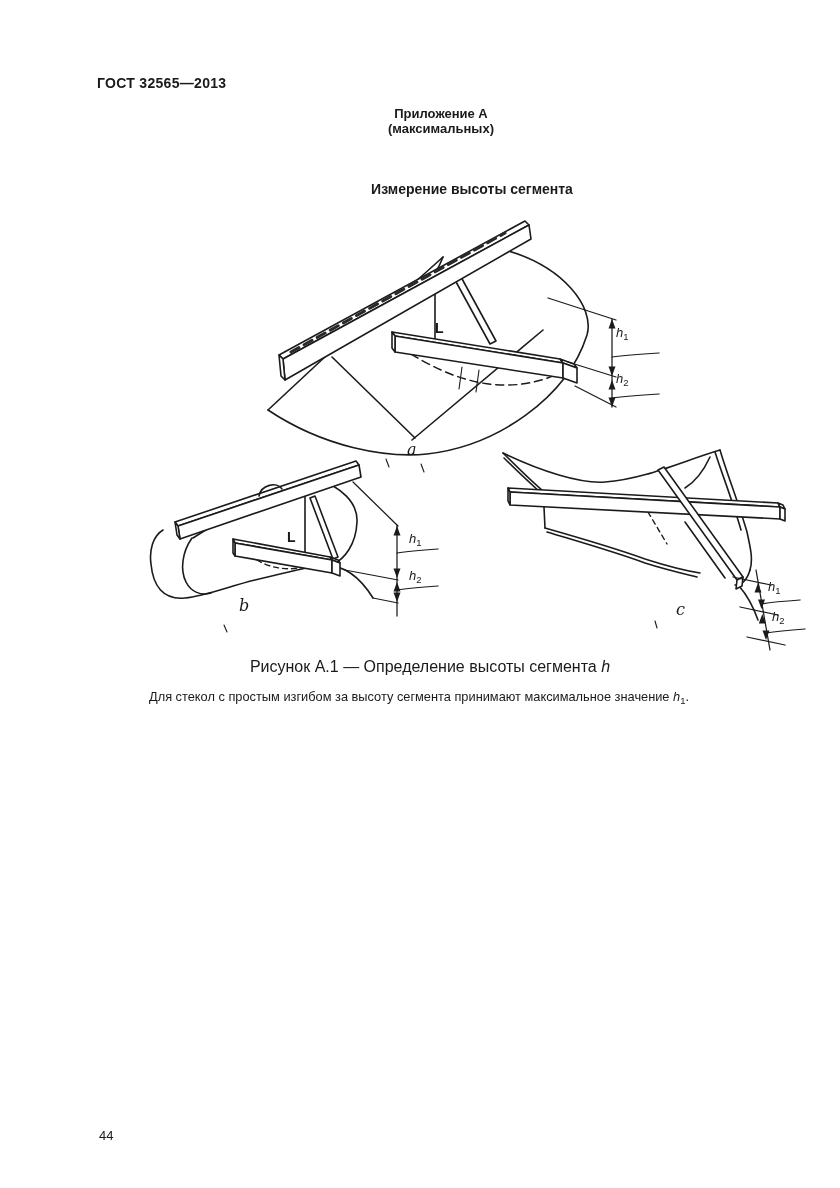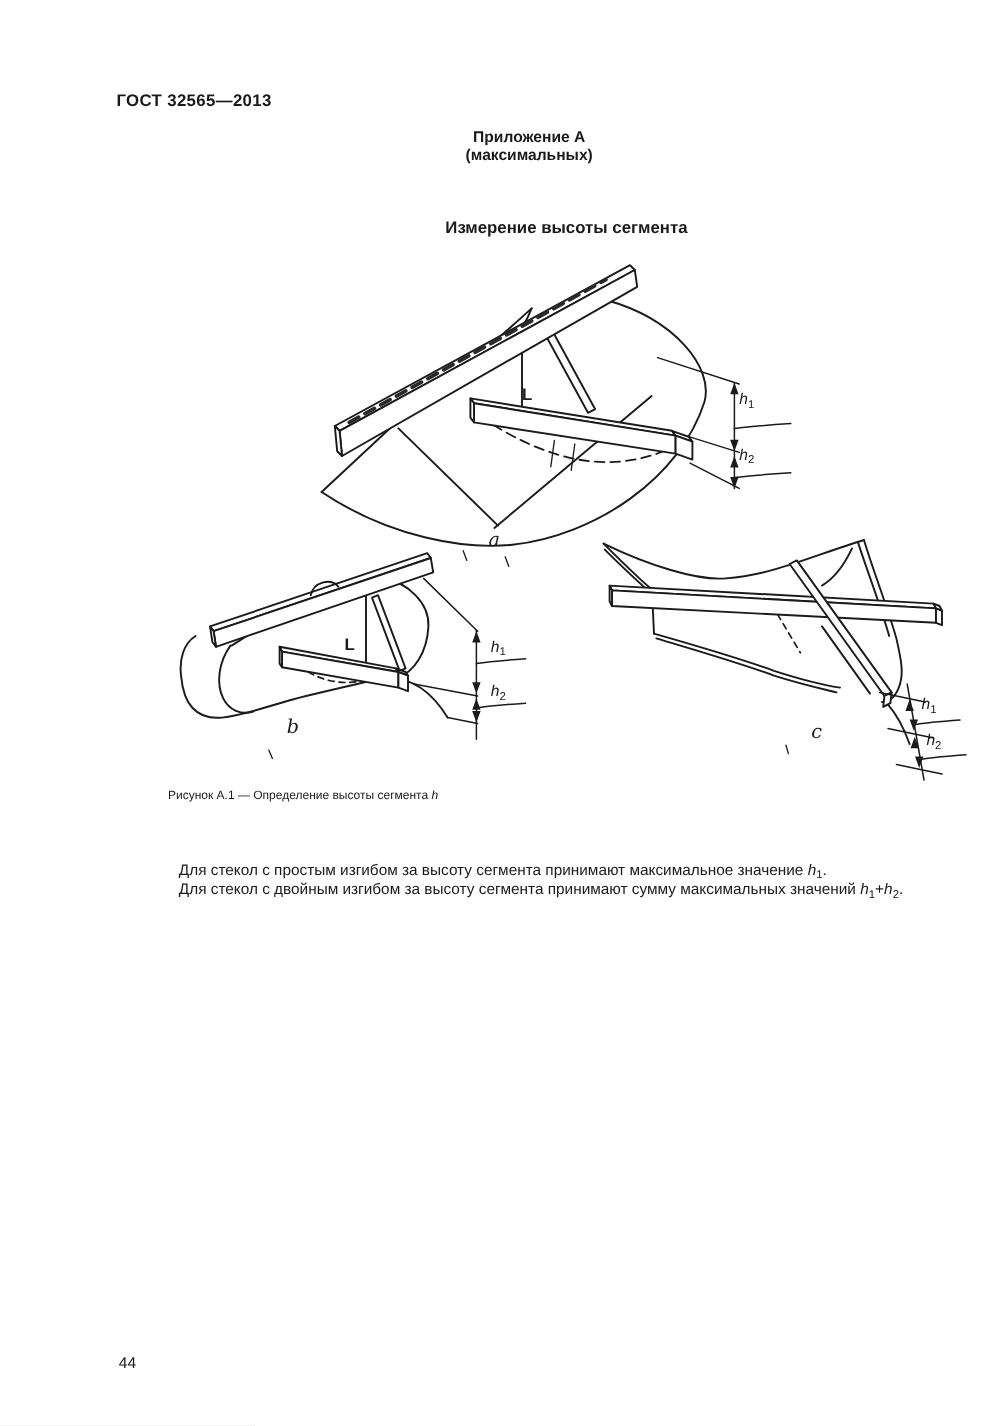--- a/index.html
+++ b/index.html
@@ -5,21 +5,21 @@
   html,body { margin:0; padding:0; background:#e8e8e8; }
   .page {
     position:relative; width:840px; height:1188px; background:#ffffff;
     font-family:"Liberation Sans", sans-serif; color:#1a1a1a; overflow:hidden;
     margin:0 auto;
   }
   .abs { position:absolute; }
   .std-code { font-weight:bold; font-size:14px; letter-spacing:.3px; white-space:nowrap; }
   .c-bold { font-weight:bold; font-size:13px; transform:translateX(-50%); white-space:nowrap; }
   .sec-title { font-weight:bold; font-size:14px; transform:translateX(-50%); white-space:nowrap;padding-left:22px; }
-  .caption { font-size:10px; text-align:left; white-space:nowrap; }
+  .caption { font-size:16px; text-align:center; white-space:nowrap; }
   .caption i, .notes i, .hlbl i { font-style:italic; }
   .notes { font-size:12.8px; line-height:15.9px; white-space:nowrap; }
   .notes div { white-space:nowrap; }
   sub { font-size:9.5px; font-style:normal; vertical-align:-3px; line-height:0; }
   .hlbl { font-size:13px; white-space:nowrap; }
   .Llbl { font-weight:bold; font-size:14px; }
   .figletter { font-family:"DejaVu Serif", serif; font-style:italic; font-size:16px; }
   .pagenum { font-size:13px; }
   svg.fig { position:absolute; overflow:visible; }
   svg.fig path, svg.fig line {
@@ -187,20 +187,19 @@
   <span class="abs hlbl" style="left:409px; top:531px;"><i>h</i><sub>1</sub></span>
   <span class="abs hlbl" style="left:409px; top:568px;"><i>h</i><sub>2</sub></span>
   <span class="abs figletter" style="left:239px; top:596px;">b</span>
 
   <span class="abs hlbl" style="left:768px; top:579px;"><i>h</i><sub>1</sub></span>
   <span class="abs hlbl" style="left:772px; top:609px;"><i>h</i><sub>2</sub></span>
   <span class="abs figletter" style="left:676px; top:600px;">c</span>
 
   <div class="abs caption" style="left:140px; top:658px; width:580px;"><span>Рисунок А.1 — Определение высоты сегмента </span><i>h</i></div>
 
-  <div class="abs notes" style="left:149px; top:689px;margin-top:28px;">
+  <div class="abs notes" style="left:149px; top:689px;">
     <div><span>Для стекол с простым изгибом за высоту сегмента принимают максимальное значение </span><i>h</i><sub>1</sub><span>.</span></div>
-    <div><span>Для стекол с двойным изгибом за высоту сегмента принимают сумму максимальных значений </span><i>h</i><sub>1</sub><span>+</span><i>h</i><sub>2</sub><span>.</span></div>
   </div>
 
   <div class="abs pagenum" style="left:99px; top:1128px;">44</div>
 
 </div>
 
 </body></html>

